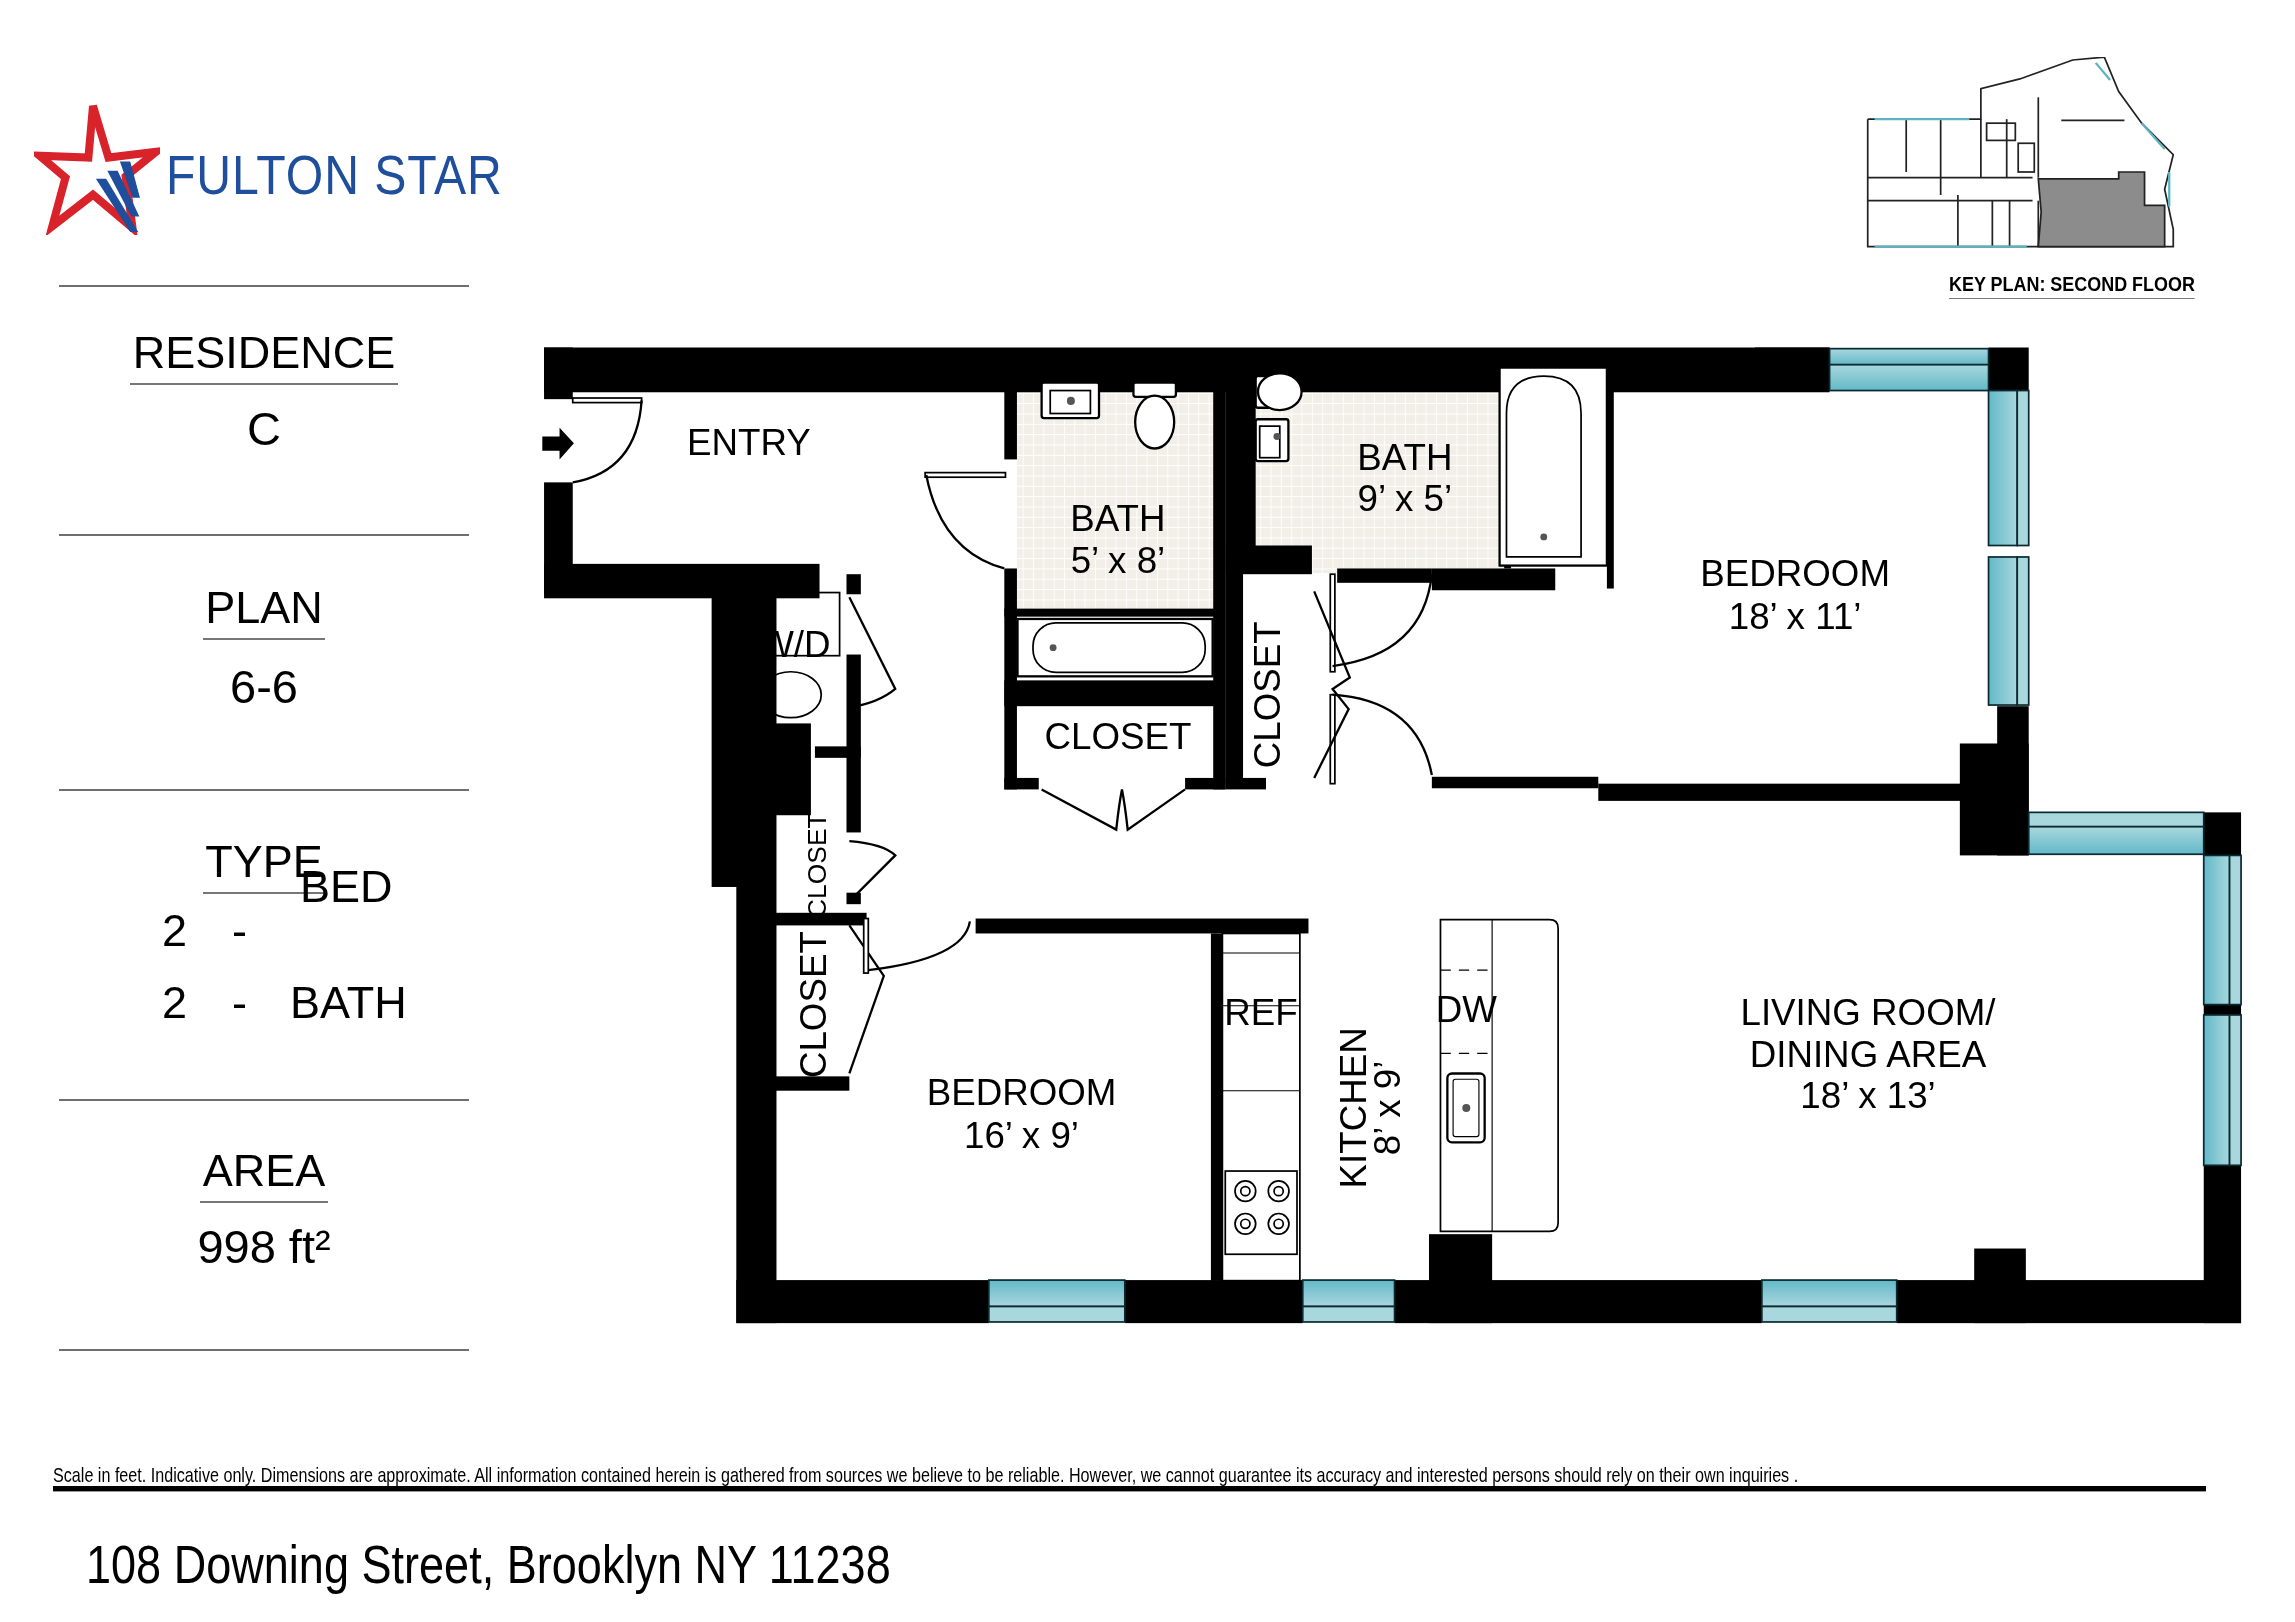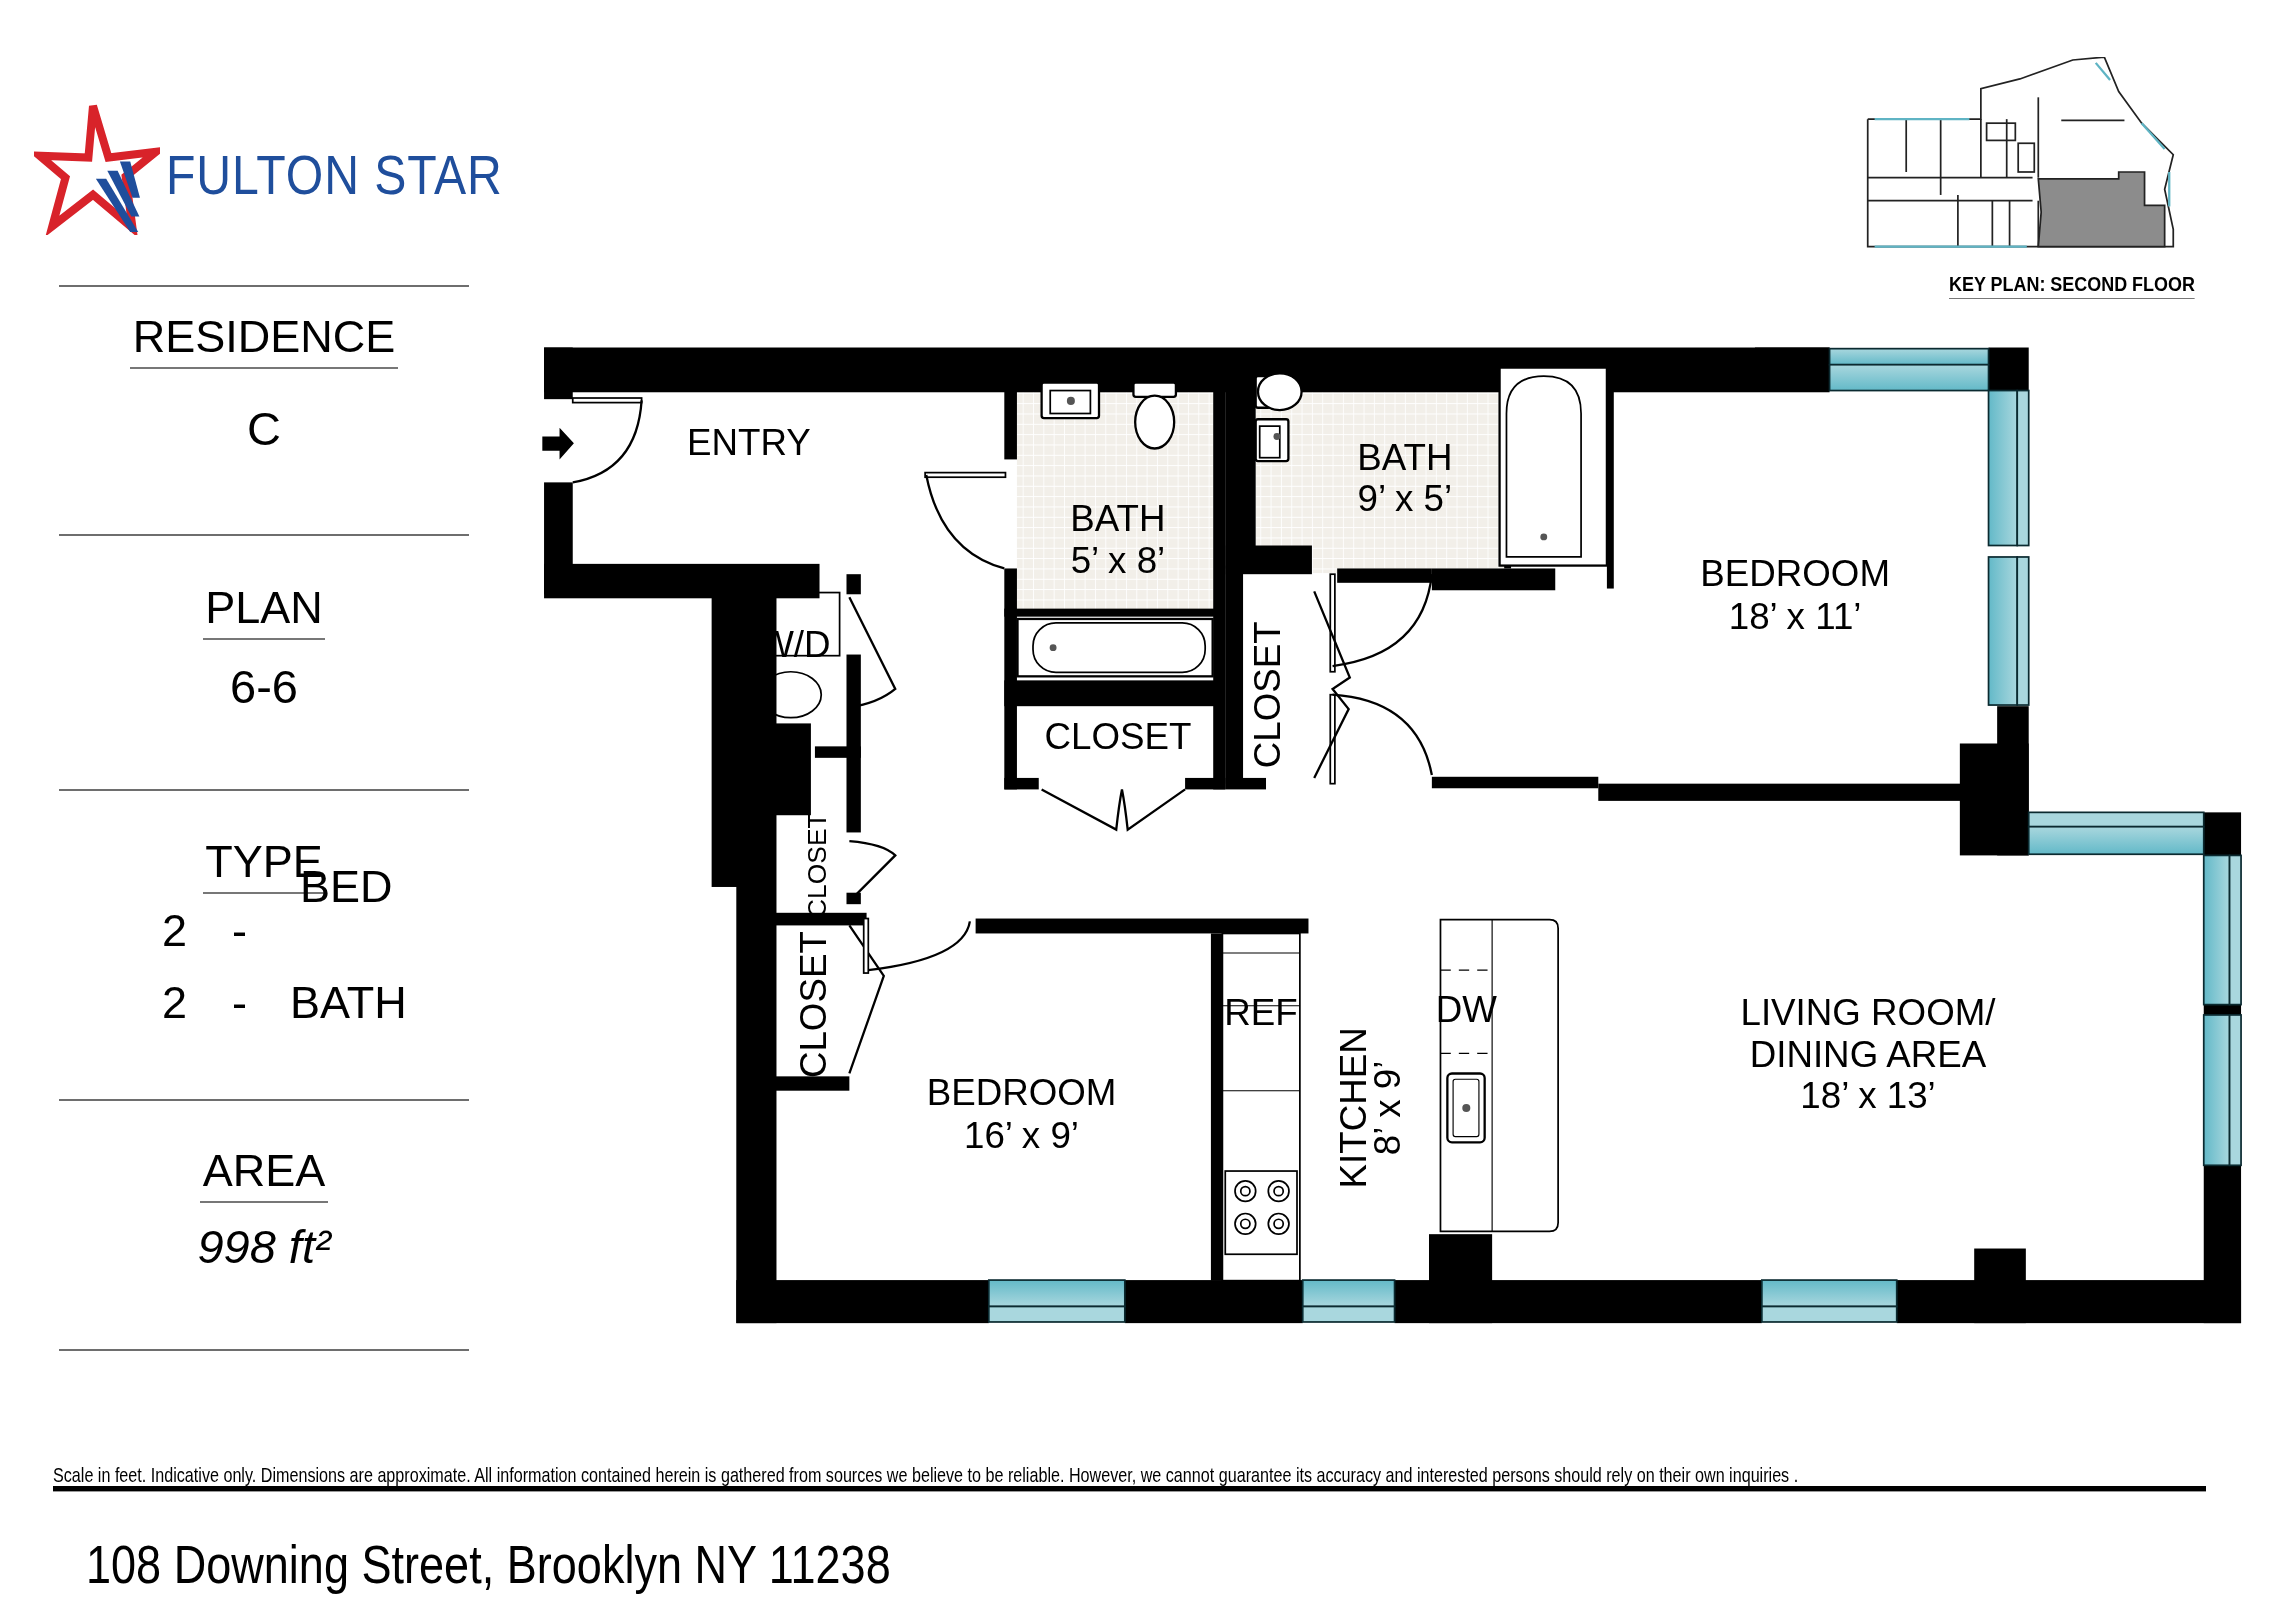--- a/index.html
+++ b/index.html
@@ -26,39 +26,39 @@
     <g fill="#1f4e9c">
       <polygon points="150,102 168,102 185,165 172,165"></polygon>
       <polygon points="128,118 146,118 184,198 170,198"></polygon>
       <polygon points="108,132 126,132 182,225 168,225"></polygon>
     </g>
   </svg>
 </div>
 <div class="abs logo-text">FULTON STAR</div>
 
 <div class="hr" style="top:285px;"></div>
-<div class="label" style="top:314px;"><span class="u">RESIDENCE</span></div>
+<div class="label" style="top:330px;"><span class="u">RESIDENCE</span></div>
 <div class="value" style="top:405px;">C</div>
 
 <div class="hr" style="top:534px;"></div>
 <div class="label" style="top:585px;"><span class="u">PLAN</span></div>
 <div class="value" style="top:663px;">6-6</div>
 
 <div class="hr" style="top:789px;"></div>
 <div class="label" style="top:831px;margin-top:8px;"><span class="u">TYPE</span></div>
 <div class="typerow" style="left:162px;top:908px;">2</div>
 <div class="typerow" style="left:232px;top:908px;">-</div>
 <div class="typerow" style="left:300px;top:864px;">BED</div>
 <div class="typerow" style="left:162px;top:980px;">2</div>
 <div class="typerow" style="left:232px;top:980px;">-</div>
 <div class="typerow" style="left:290px;top:980px;">BATH</div>
 
 <div class="hr" style="top:1099px;"></div>
 <div class="label" style="top:1148px;"><span class="u">AREA</span></div>
-<div class="value" style="top:1223px;font-style:italic;">998 ft²</div>
+<div class="value" style="top:1223px;">998 ft²</div>
 <div class="hr" style="top:1349px;"></div>
 
 <div class="abs" style="left:1866px;top:57px;width:425px;height:207px;">
   <svg width="425" height="207" viewBox="0 0 740 360">
     <g fill="none" stroke="#222" stroke-width="3">
       <polyline points="3,108 200,108 200,55 268,38 360,5 415,0 440,60 480,115 535,170 520,230 535,300 535,330 3,330 3,108"></polyline>
       <line x1="70" y1="108" x2="70" y2="200"></line>
       <line x1="130" y1="108" x2="130" y2="240"></line>
       <line x1="160" y1="240" x2="160" y2="330"></line>
       <line x1="3" y1="210" x2="290" y2="210"></line>

